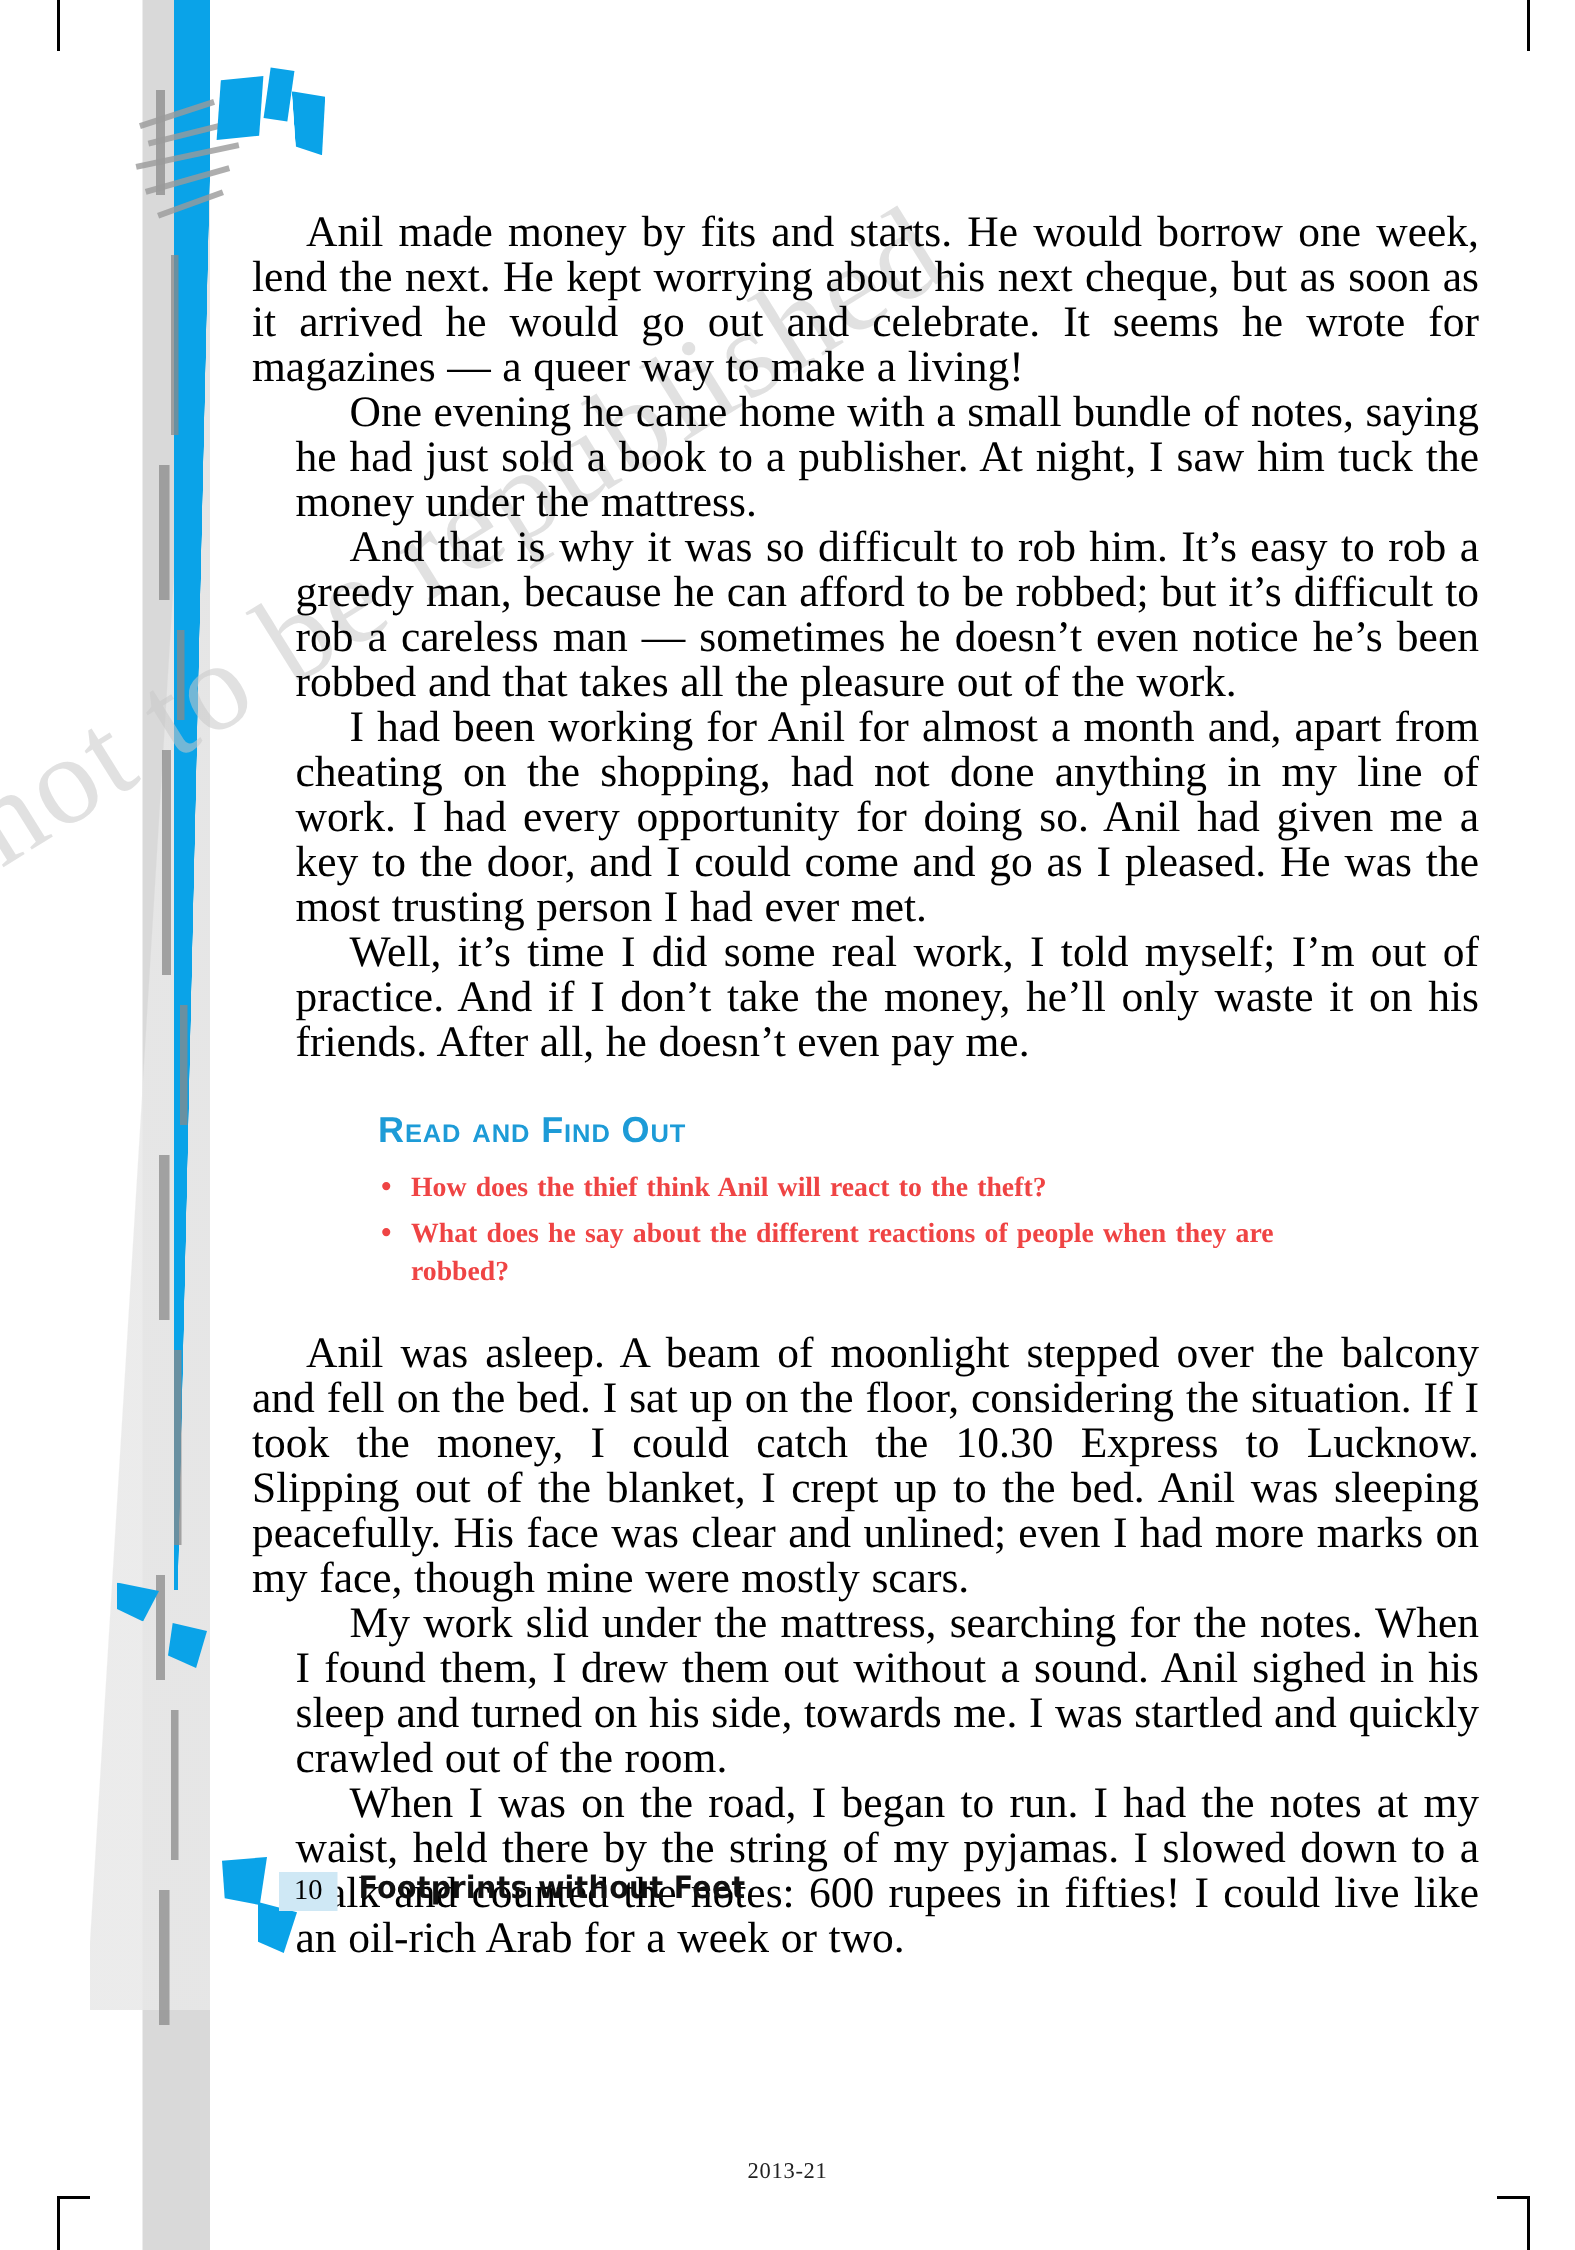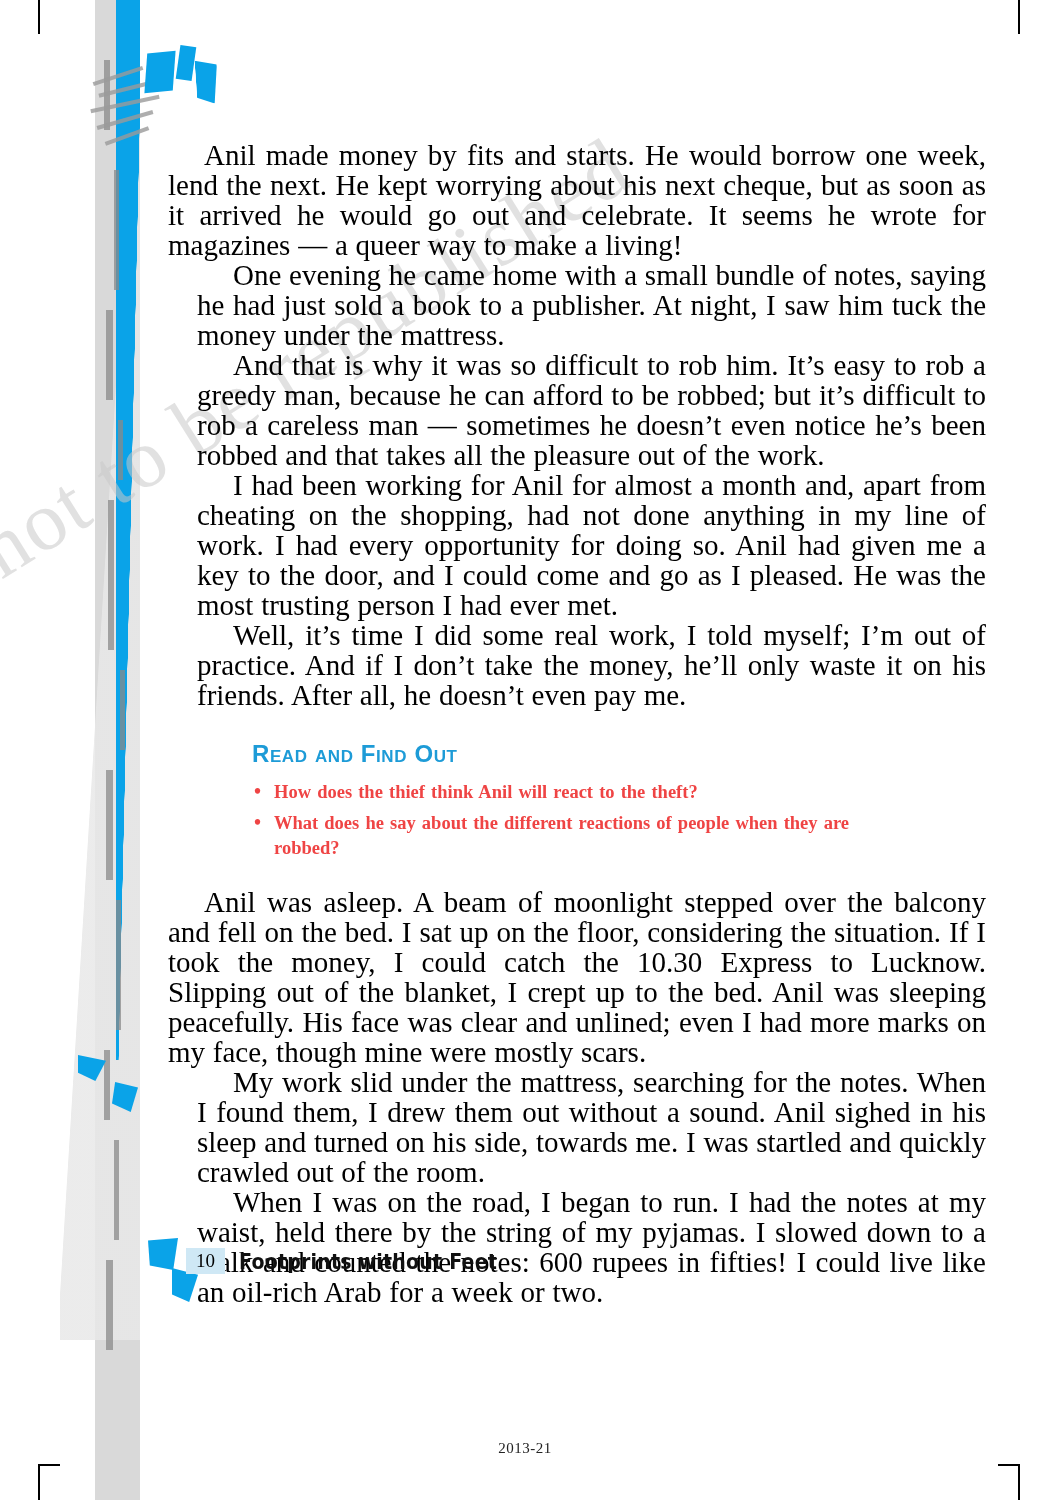--- a/index.html
+++ b/index.html
@@ -166,21 +166,20 @@
     top: -1px;
     font-size: 20px;
   }
 
   
   .footer {
     position: absolute;
     left: 186px;
     top: 1248px;
     display: flex;
-    align-items: center;
     gap: 14px;
   }
   .folio {
     background: #cfe8f5;
     color: #000;
     font-family: "Liberation Serif", serif;
     font-size: 19px;
     padding: 3px 10px 4px 10px;
     line-height: 1;
   }

